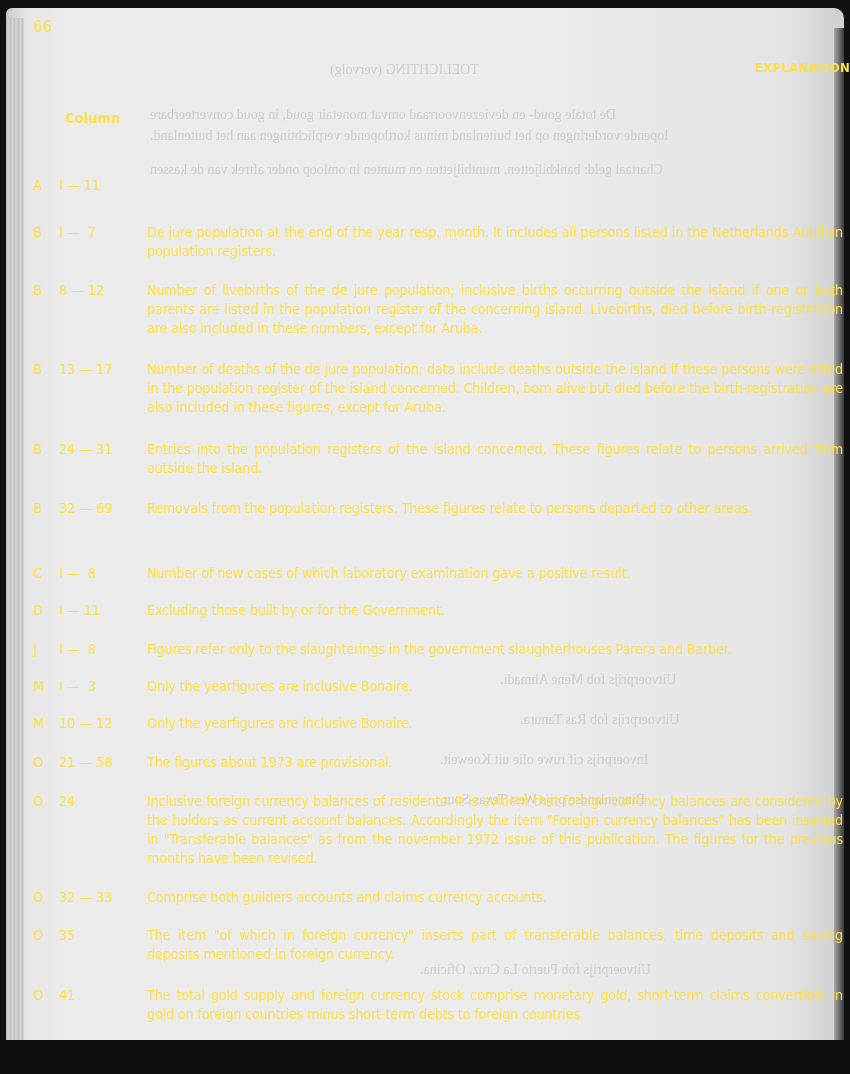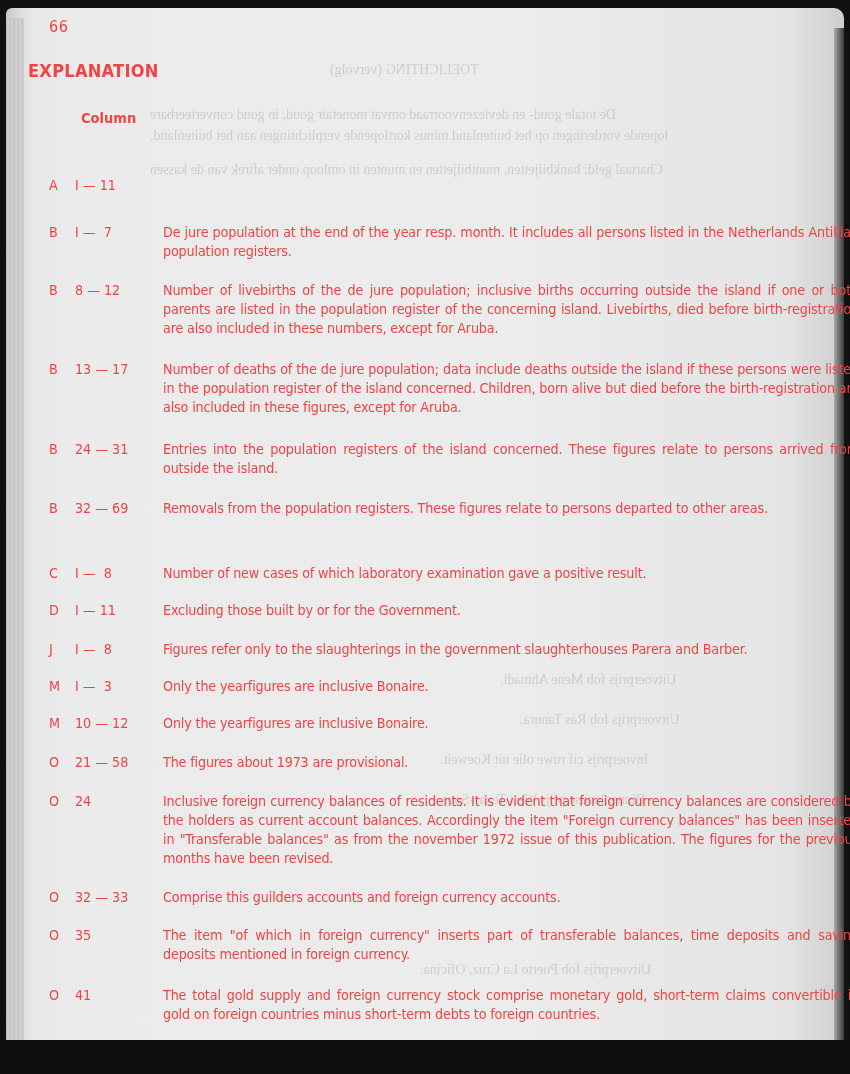--- a/index.html
+++ b/index.html
@@ -46,44 +46,44 @@
   .bottom-band {
     position: absolute;
     left: 0;
     bottom: 0;
     width: 850px;
     height: 34px;
     background: #0e0e0e;
   }
   .doc {
     position: absolute;
-    left: 16px;
+    left: 0;
     top: 0;
     width: 713px;
     height: 1074px;
     font-family: "DejaVu Sans Condensed", "DejaVu Sans", sans-serif;
-    color: #ef4444;
+    color: #fde047;
   }
   .page-number {
     position: absolute;
     left: 33px;
     top: 17px;
     font-size: 16px;
     letter-spacing: .5px;
   }
   .title {
     position: absolute;
     left: 0;
     width: 850px;
     top: 60px;
-    text-align: left;
-    font-size: 18px;
+    text-align: right;
+    font-size: 13px;
     font-weight: bold;
     letter-spacing: .3px;
-    padding-left: 12px;
+    padding-left: 20px;
     box-sizing: border-box;
   }
   .col-header {
     position: absolute;
     left: 33px;
     top: 110px;
     font-size: 14.5px;
     font-weight: bold;
     margin-left: 32px;
   }
@@ -215,21 +215,21 @@
 
     <div class="entry" style="top:792px;">
       <span class="letter">O</span>
       <span class="range">24</span>
       <span class="text">Inclusive foreign currency balances of residents. It is evident that foreign currency balances are considered by the holders as current account balances. Accordingly the item "Foreign currency balances" has been inserted in "Transferable balances" as from the november 1972 issue of this publication. The figures for the previous months have been revised.</span>
     </div>
 
     <div class="entry" style="top:888px;">
       <span class="letter">O</span>
       <span class="range">32 — 33</span>
-      <span class="text">Comprise this guilders accounts and foreign currency accounts.</span>
+      <span class="text">Comprise both guilders accounts and claims currency accounts.</span>
     </div>
 
     <div class="entry" style="top:926px;">
       <span class="letter">O</span>
       <span class="range">35</span>
       <span class="text">The item "of which in foreign currency" inserts part of transferable balances, time deposits and saving deposits mentioned in foreign currency.</span>
     </div>
 
     <div class="entry" style="top:986px;">
       <span class="letter">O</span>

